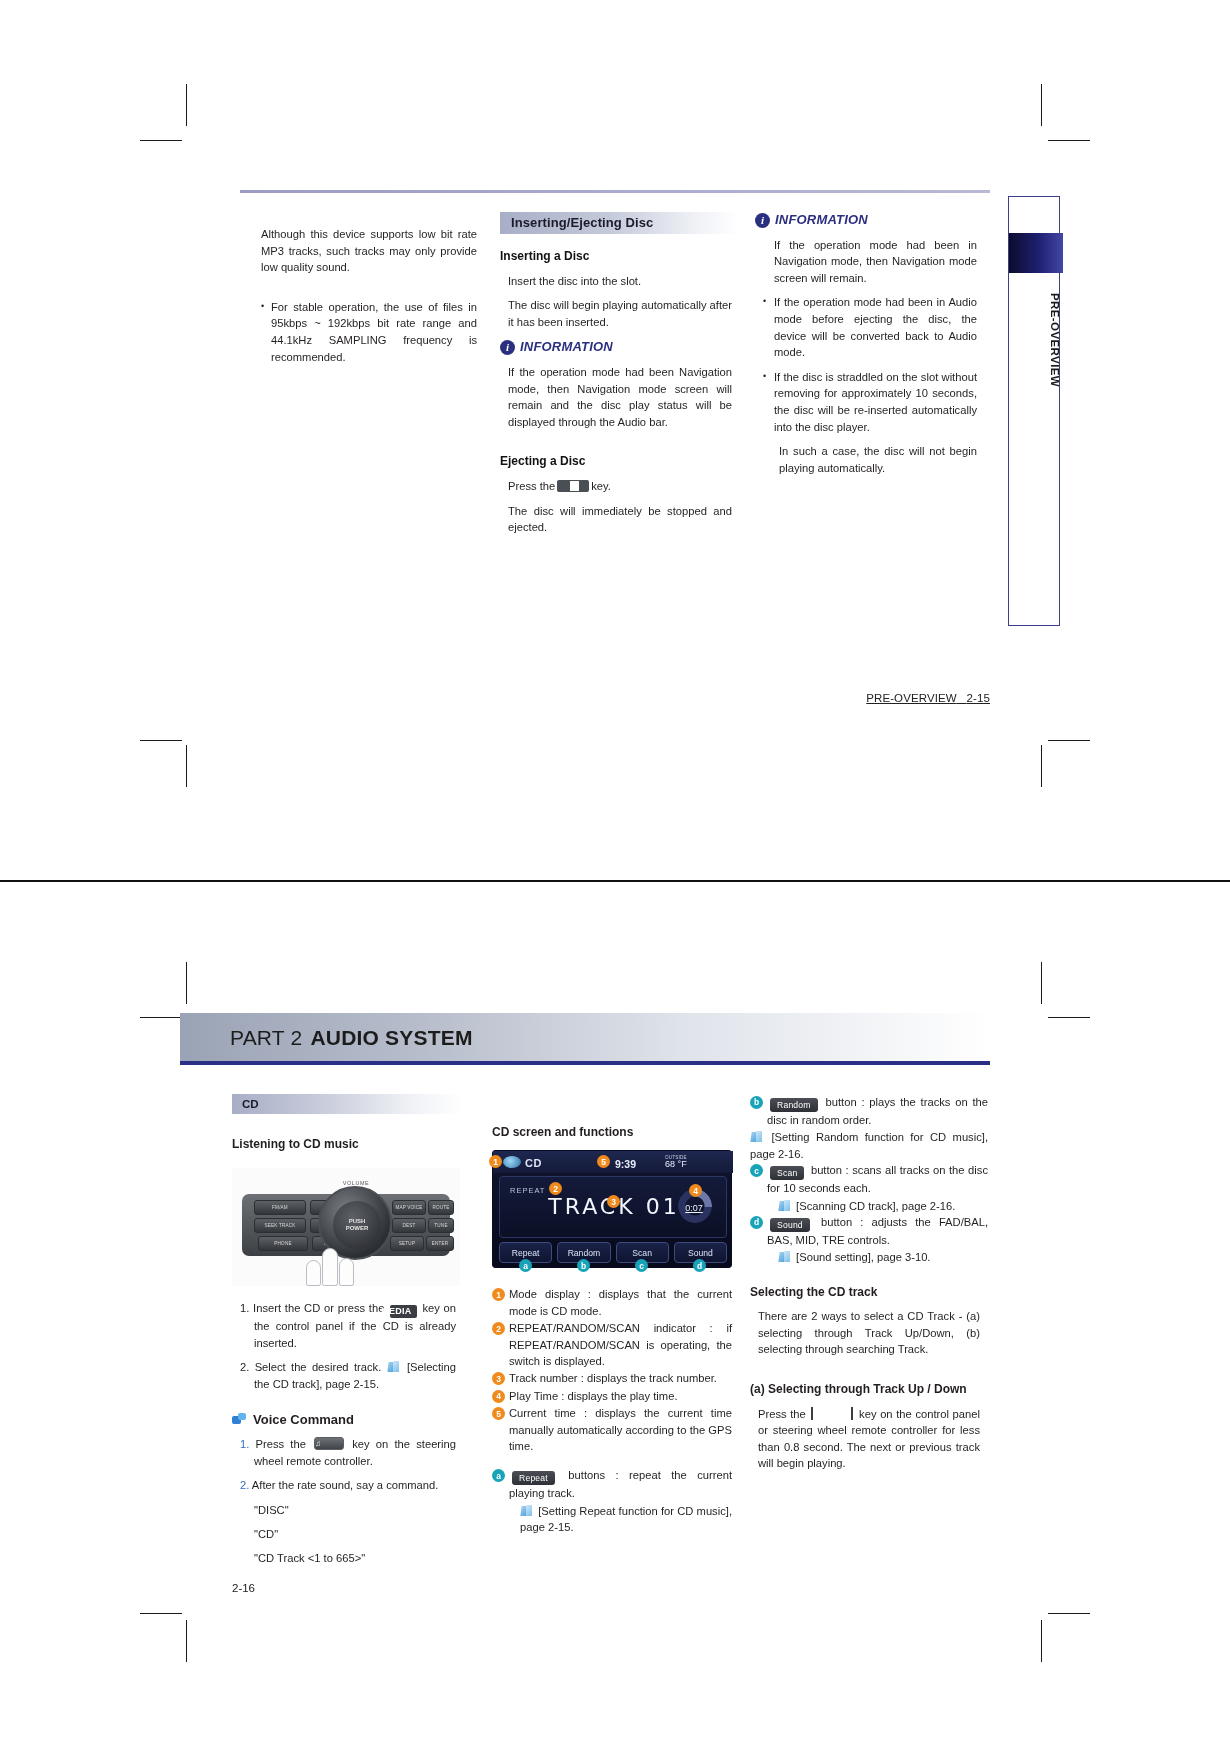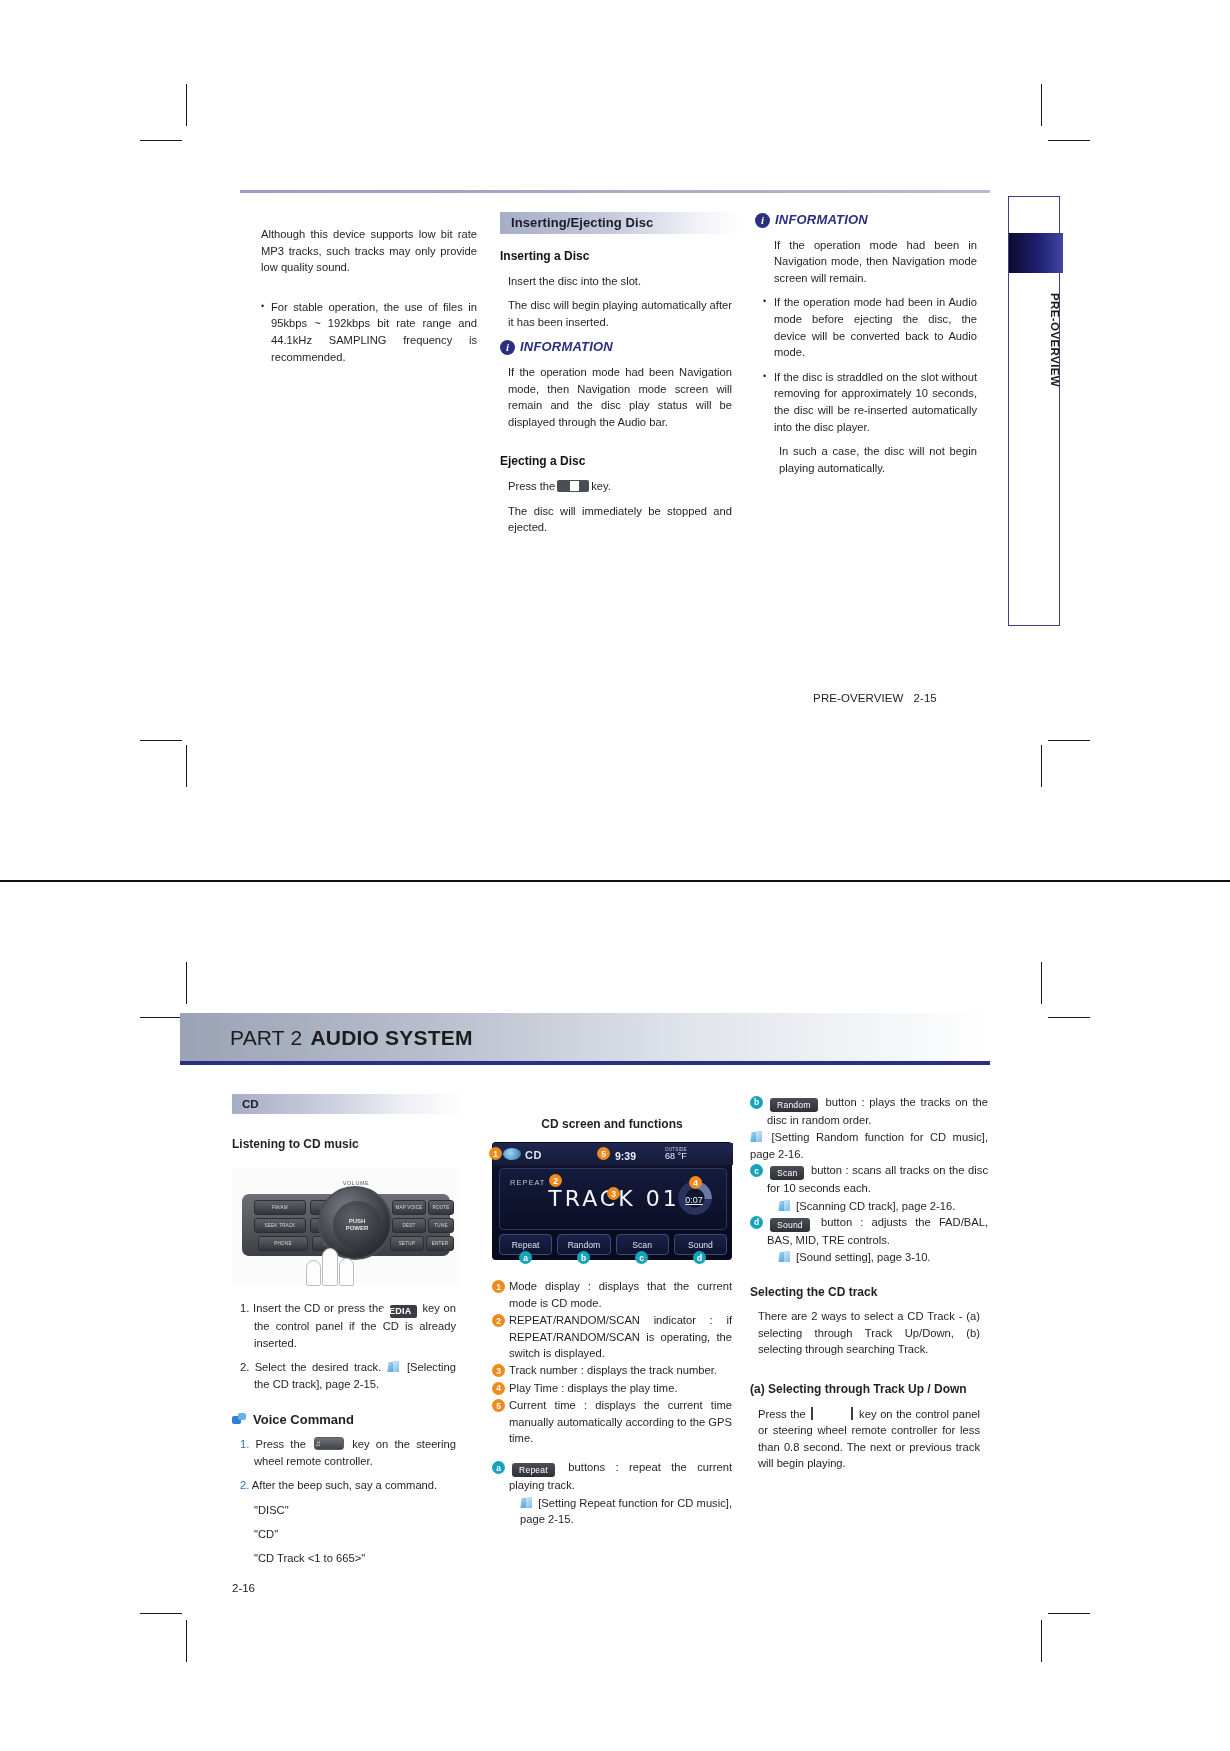--- a/index.html
+++ b/index.html
@@ -60,22 +60,22 @@
   .eject-key::after { content:""; position:absolute; left:13px; top:1px; width:9px; height:10px; background:#fff; }
 
   .sidetab { position:absolute; left:1008px; top:196px; width:52px; height:430px;
       border:1px solid #3a3f86; background:#fff; }
   .sidetab .band { position:absolute; left:0; top:36px; width:54px; height:40px;
       background:linear-gradient(to right,#0c0c2e,#1e2070 55%,#4347a5); }
   .sidetab .label { position:absolute; left:0; top:96px; width:52px;
       writing-mode:vertical-rl; text-orientation:mixed;
       font-size:11.5px; font-weight:bold; letter-spacing:.4px; color:#1b1b1b;
       text-align:left; padding-left:2px; }
-  .p1-footer { position:absolute; left:760px; top:692px; width:230px; text-align:center;
-      font-size:11.5px; color:#222; letter-spacing:.1px; }
+  .p1-footer { position:absolute; left:760px; top:692px; width:230px; text-align:right;
+      font-size:11.5px; color:#222; letter-spacing:.1px;text-decoration:underline; }
 
   
   .p2-banner { position:absolute; left:180px; top:1013px; width:810px; height:48px;
       background:linear-gradient(to right,#9aa3b5 0%,#b7bdcb 30%,#dfe3ea 62%,#ffffff 100%); }
   .p2-banner-rule { position:absolute; left:180px; top:1061px; width:810px; height:4px; background:#2a2f86; }
   .p2-banner-txt { position:absolute; left:230px; top:1026px; font-size:21px; color:#1c1c1c; }
   .p2-banner-txt .part { font-weight:normal; letter-spacing:.2px; }
   .p2-banner-txt .title { font-weight:bold; letter-spacing:.2px; margin-left:8px; }
 
   .p2-col { position:absolute; font-size:11.2px; line-height:16.4px; }
@@ -317,29 +317,29 @@
     <span class="vc-label">Voice Command</span>
   </div>
   <p class="tight p-just" style="padding-left:14px; text-indent:-14px;">
     <span class="numblue">1.</span>
     <span>Press the</span>
     <span class="key-pill"><span class="glyph">♫</span></span>
     <span>key on the steering wheel remote controller.</span>
   </p>
   <p class="tight" style="padding-left:14px; text-indent:-14px;">
     <span class="numblue">2.</span>
-    <span>After the beep such, say a command.</span>
+    <span>After the rate sound, say a command.</span>
   </p>
   <p class="tight" style="padding-left:14px;">"DISC"</p>
   <p class="tight" style="padding-left:14px;">"CD"</p>
   <p class="tight" style="padding-left:14px;">"CD Track &lt;1 to 665&gt;"</p>
 </div>
 
 <div class="p2-col p2colB">
-  <p class="col-title" style="margin-top:22px;text-align:center;">CD screen and functions</p>
+  <p class="col-title" style="margin-top:30px;">CD screen and functions</p>
 
   <div class="cdscreen">
     <div class="cds-top"></div>
     <div class="cds-disc"></div>
     <div class="cds-mode">CD</div>
     <div class="cds-clock">9:39</div>
     <div class="cds-temp">
       <small>OUTSIDE</small>
       <span>68 °F</span>
     </div>

